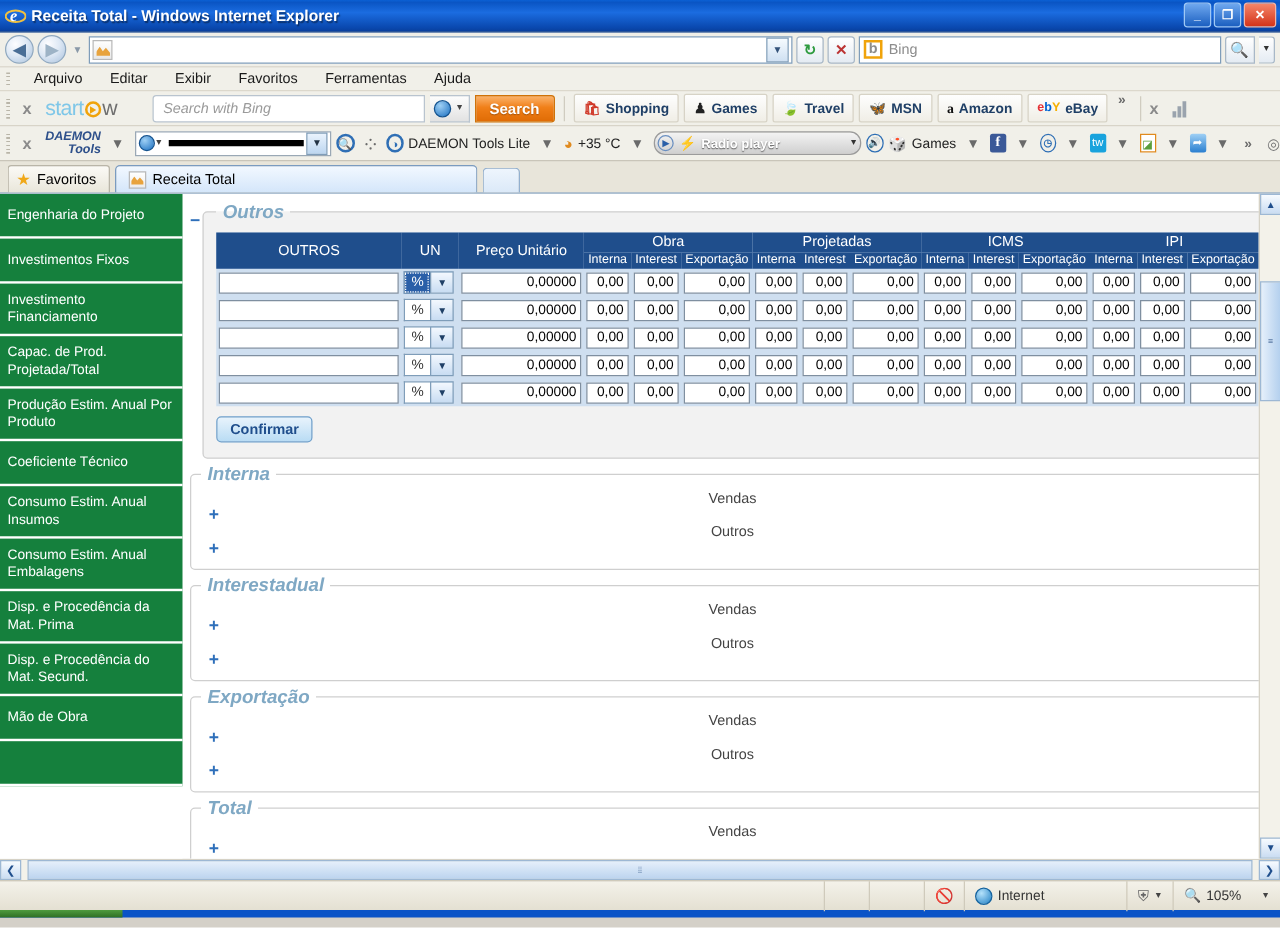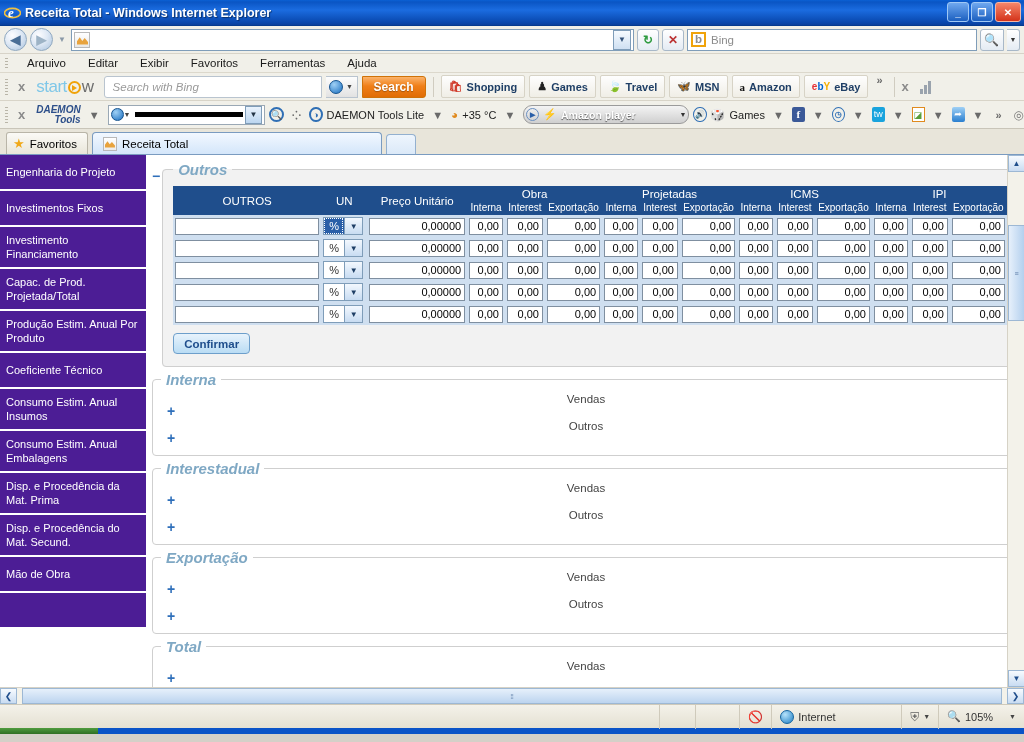--- a/index.html
+++ b/index.html
@@ -90,21 +90,21 @@
   .star{color:#f0a818;font-size:13px;}
   .tab{height:22px;display:flex;align-items:center;gap:5px;padding:0 10px;margin-left:4px;
     background:linear-gradient(to bottom,#f2f8ff,#d4e6fa);border:1px solid #7a9bc0;border-bottom:none;border-radius:4px 4px 0 0;font-size:11.5px;width:290px;}
   .tab .tabico{width:14px;height:14px;border:1px solid #b9b9b9;background:linear-gradient(#fff,#ececec);position:relative;overflow:hidden;flex:none;}
   .tab .tabico:before{content:"";position:absolute;left:1px;top:3px;width:10px;height:7px;background:#e8a33d;clip-path:polygon(0 60%,25% 10%,48% 55%,70% 20%,100% 70%,100% 100%,0 100%);}
   .newtab{width:30px;height:20px;margin-left:4px;background:linear-gradient(to bottom,#eef5fd,#dbe9f8);border:1px solid #93b0cf;border-bottom:none;border-radius:4px 4px 0 0;}
 
   
   .page{position:relative;height:532px;background:#fff;display:flex;overflow:hidden;}
   .sidebar{width:146px;background:#fff;flex:none;}
-  .side-item{background:#4c1d95;color:#fff;font-size:11px;padding:6px 6px;border-bottom:2px solid #fff;line-height:14px;min-height:36px;display:flex;align-items:center;}
+  .side-item{background:#15803d;color:#fff;font-size:11px;padding:6px 6px;border-bottom:2px solid #fff;line-height:14px;min-height:36px;display:flex;align-items:center;}
   .content{flex:1;padding:6px 6px 0 6px;overflow:hidden;position:relative;}
 
   fieldset.grp{border:1px solid #cfcfcf;border-radius:4px;margin:0 0 4px 0;padding:4px 8px 8px 8px;background:#fff;}
   fieldset.grp > legend{color:#7fa8c4;font-style:italic;font-weight:bold;font-size:15px;padding:0 5px;}
   fieldset.outer{background:#f2f2f2;padding:8px 10px 12px 10px;}
 
   table.grid{border-collapse:collapse;width:100%;background:#cfdff0;}
   table.grid th{background:#1f4e8c;color:#fff;font-weight:normal;text-align:center;padding:2px 3px;font-size:11.5px;}
   table.grid th.sub{font-size:10px;padding:0 3px 2px 3px;}
   table.grid td{padding:2px 2px;}
@@ -185,21 +185,21 @@
   <div class="menu-item">Editar</div>
   <div class="menu-item">Exibir</div>
   <div class="menu-item">Favoritos</div>
   <div class="menu-item">Ferramentas</div>
   <div class="menu-item">Ajuda</div>
 </div>
 
 <div class="tb">
   <span class="xbtn">x</span>
   <span class="startnow"><span class="s1">start</span><span class="o"></span><span class="s2">w</span></span>
-  <div class="bigsearch" style="margin-left:6px">
+  <div class="bigsearch" style="margin-left:24px">
     <span>Search with Bing</span>
   </div>
   <div class="bs-ie">
       <span class="globe"></span>
       <span style="font-size:7px;color:#444">▼</span>
     </div>
   <div class="searchbtn">Search</div>
   <div class="tbsep"></div>
   <div class="tbitem boxed">
       <span style="color:#d03a2a">🛍</span>
@@ -249,21 +249,21 @@
   <span class="chev">⁘</span>
   <span class="circ">◑</span>
   <span style="font-size:11px;color:#222;white-space:nowrap">DAEMON Tools Lite</span>
   <span class="chev">▼</span>
   <span style="color:#e08a1e;font-size:12px">◕</span>
   <span style="font-size:11px;color:#222;white-space:nowrap">+35 °C</span>
   <span class="chev">▼</span>
   <div class="radio">
     <span class="circ" style="width:13px;height:13px;border-width:1px;border-color:#6a8fc0;color:#2a5fa8;font-size:7px">▶</span>
     <span class="bolt">⚡</span>
-    <span class="lbl">Amazon player</span>
+    <span class="lbl">Radio player</span>
     <span style="font-size:7px;color:#333">▼</span>
   </div>
   <span class="circ" style="width:15px;height:15px;border-width:1px;font-size:8px">🔊</span>
   <span style="font-size:12px;color:#c06a1e">🎲</span>
   <span style="font-size:11px;color:#222">Games</span>
   <span class="chev">▼</span>
   <span style="display:inline-block;width:15px;height:15px;background:#3b5998;color:#fff;font-weight:bold;text-align:center;line-height:15px;border-radius:2px;font-family:'Liberation Serif',serif">f</span>
   <span class="chev">▼</span>
   <span class="circ" style="width:15px;height:15px;border-width:1px;font-size:8px">◷</span>
   <span class="chev">▼</span>

